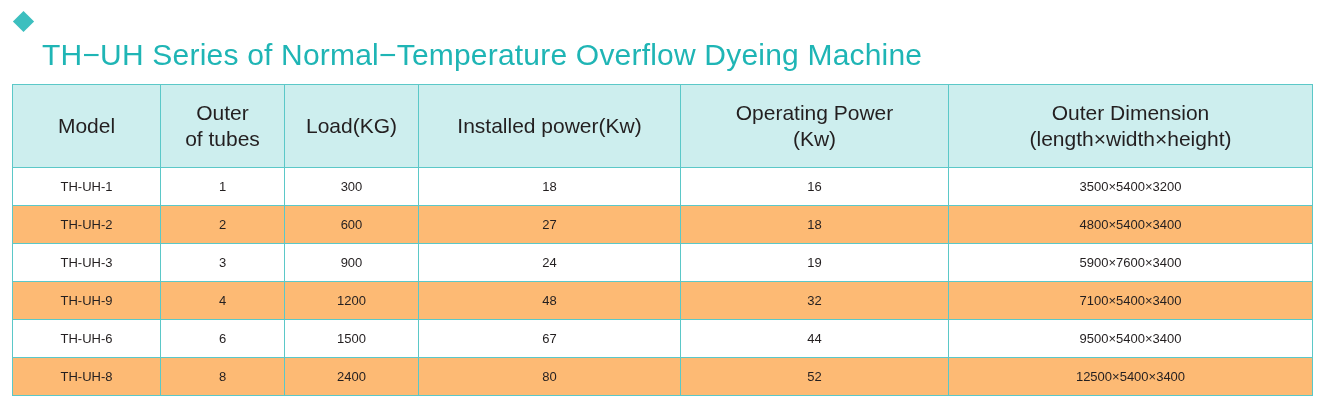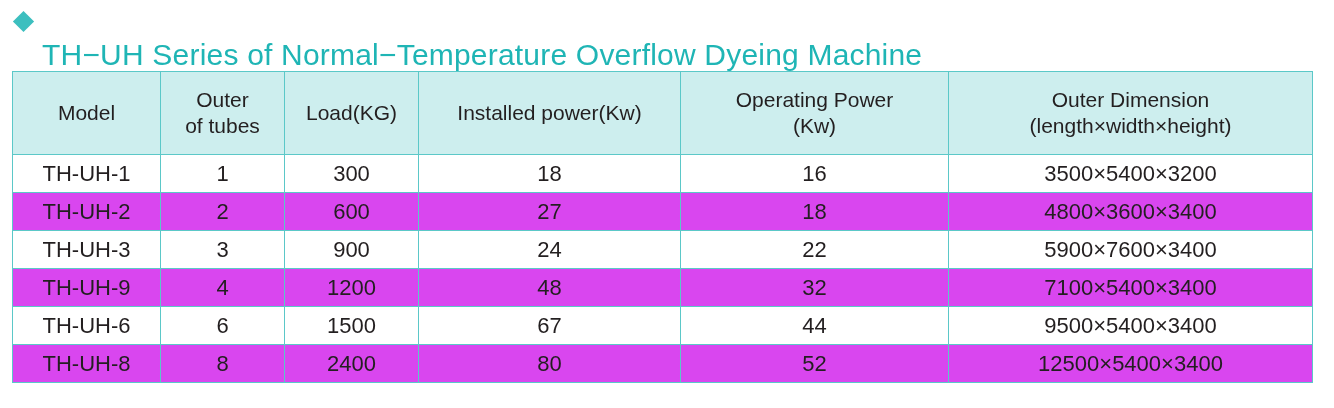--- a/index.html
+++ b/index.html
@@ -36,48 +36,48 @@
     top: 38px;
     font-size: 30px;
     color: #1fb5b5;
     letter-spacing: 0.2px;
     white-space: nowrap;
     font-family: "Liberation Sans", sans-serif;
   }
   table.spec {
     position: absolute;
     left: 12px;
-    top: 71px;
+    top: 84px;
     width: 1300px;
     border-collapse: collapse;
     table-layout: fixed;
   }
   table.spec th,
   table.spec td {
     border: 1px solid #5bc8c8;
     text-align: center;
     vertical-align: middle;
-    font-size: 22px;
+    font-size: 13px;
     color: #231f20;
     font-weight: normal;
     padding: 0;
   }
   table.spec thead th {
     background: #cdeeee;
     height: 82px;
     font-size: 21px;
     line-height: 1.22;
     border-color: #5bc8c8;
   }
   table.spec tbody td {
     height: 37px;
     background: #ffffff;
   }
   table.spec tbody tr.alt td {
-    background: #d946ef;
+    background: #fdba74;
   }
   col.c0 { width: 148px; }
   col.c1 { width: 124px; }
   col.c2 { width: 134px; }
   col.c3 { width: 262px; }
   col.c4 { width: 268px; }
   col.c5 { width: 364px; }
   .hdr-line { display: block; }
 </style>
 </head>
@@ -131,28 +131,28 @@
         <td>18</td>
         <td>16</td>
         <td>3500×5400×3200</td>
       </tr>
       <tr class="alt">
         <td>TH-UH-2</td>
         <td>2</td>
         <td>600</td>
         <td>27</td>
         <td>18</td>
-        <td>4800×3600×3400</td>
+        <td>4800×5400×3400</td>
       </tr>
       <tr>
         <td>TH-UH-3</td>
         <td>3</td>
         <td>900</td>
         <td>24</td>
-        <td>22</td>
+        <td>19</td>
         <td>5900×7600×3400</td>
       </tr>
       <tr class="alt">
         <td>TH-UH-9</td>
         <td>4</td>
         <td>1200</td>
         <td>48</td>
         <td>32</td>
         <td>7100×5400×3400</td>
       </tr>

